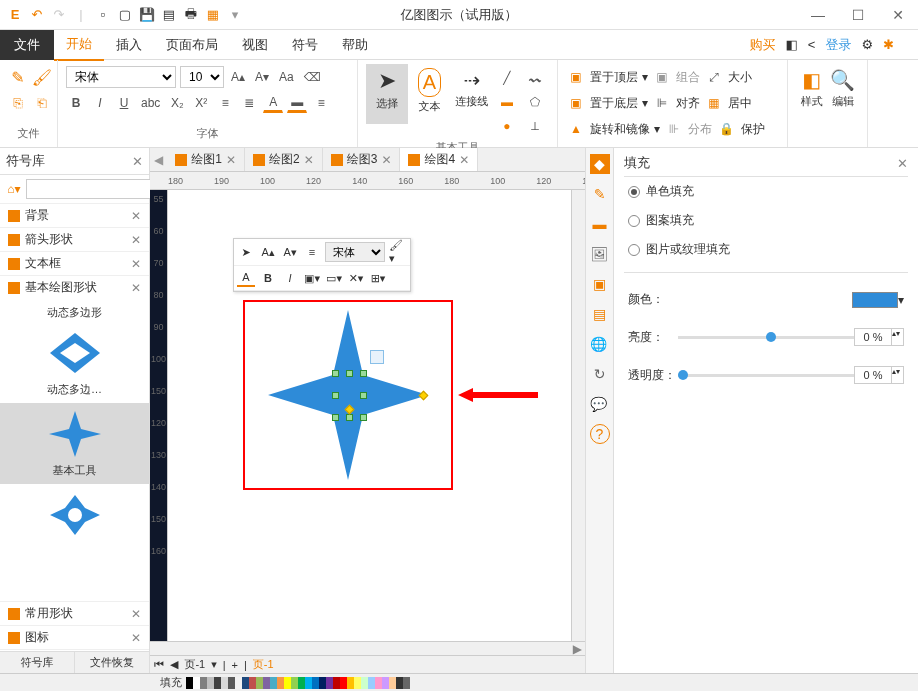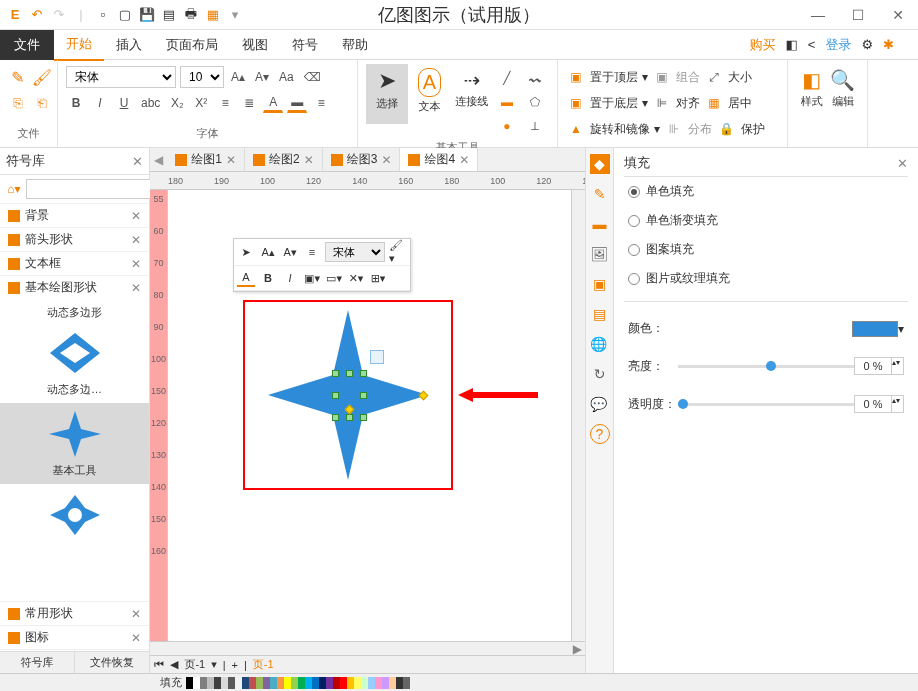--- a/index.html
+++ b/index.html
@@ -1,20 +1,20 @@
 <!DOCTYPE html>
 <html><head>
 <meta charset="utf-8">
 <style>
 * { margin:0; padding:0; box-sizing:border-box; font-family:"Microsoft YaHei",Arial,sans-serif; }
 body { width:918px; height:691px; background:#fff; font-size:12px; color:#333; overflow:hidden; }
 .titlebar { height:30px; background:#fff; display:flex; align-items:center; border-bottom:1px solid #e0e0e0; }
 .tb-left { display:flex; align-items:center; gap:4px; padding-left:6px; }
 .tb-icon { width:18px; height:18px; display:flex; align-items:center; justify-content:center; font-size:13px; }
-.app-title { position:absolute; left:50%; transform:translateX(-50%); font-size:18px; color:#333; }
+.app-title { position:absolute; left:50%; transform:translateX(-50%); font-size:13px; color:#333; }
 .win-ctrls { margin-left:auto; display:flex; }
 .win-btn { width:40px; height:28px; display:flex; align-items:center; justify-content:center; font-size:14px; color:#666; }
 .menubar { height:30px; display:flex; align-items:center; border-bottom:1px solid #ddd; }
 .file-btn { background:#333; color:#fff; padding:6px 14px; font-size:13px; }
 .menu-item { padding:6px 12px; font-size:13px; color:#333; }
 .menu-item.active { color:#f08000; border-bottom:2px solid #f08000; }
 .menu-right { margin-left:auto; display:flex; align-items:center; gap:10px; padding-right:24px; }
 .menu-right span { font-size:13px; }
 .ribbon { height:88px; background:#fff; display:flex; border-bottom:1px solid #ddd; }
 .rib-group { border-right:1px solid #e5e5e5; padding:4px 8px; display:flex; flex-direction:column; }
@@ -41,21 +41,21 @@
 .sb-shape-lbl { font-size:11px; margin-top:4px; }
 .sb-tab { flex:1; text-align:center; padding:3px 0; font-size:11px; border-right:1px solid #ddd; }
 .canvas-area { flex:1; display:flex; flex-direction:column; background:#f5f5f5; min-width:0; }
 .tabs { height:24px; background:#f0f0f0; display:flex; align-items:center; border-bottom:1px solid #ccc; overflow:hidden; }
 .tab { display:flex; align-items:center; padding:0 8px; gap:4px; height:24px; font-size:12px; border-right:1px solid #ddd; }
 .tab.active { background:#fff; }
 .tab .ti { width:12px; height:12px; background:#f08000; }
 .tab .tx { color:#888; }
 .ruler-h { height:18px; background:#f0f0f0; border-bottom:1px solid #ccc; display:flex; align-items:center; font-size:9px; color:#666; padding-left:18px; gap:31px; overflow:hidden; }
 .canvas-body { flex:1; display:flex; min-height:0; }
-.ruler-v { width:18px; background:#fca5a5; border-right:1px solid #ccc; display:flex; flex-direction:column; align-items:center; font-size:9px; color:#666; gap:22px; padding-top:4px; }
+.ruler-v { width:18px; background:#0f172a; border-right:1px solid #ccc; display:flex; flex-direction:column; align-items:center; font-size:9px; color:#666; gap:22px; padding-top:4px; }
 .canvas { flex:1; background:#fff; position:relative; overflow:hidden; }
 .float-tb { position:absolute; left:65px; top:48px; background:#fff; border:1px solid #ccc; box-shadow:1px 1px 3px rgba(0,0,0,.15); }
 .ft-row { display:flex; align-items:center; padding:3px; gap:4px; border-bottom:1px solid #eee; }
 .ft-btn { width:18px; height:18px; display:flex; align-items:center; justify-content:center; font-size:11px; }
 .ft-sel { border:1px solid #ccc; height:20px; width:60px; font-size:11px; padding:0 3px; }
 .redbox { position:absolute; left:75px; top:110px; width:210px; height:190px; border:2px solid #ff0000; }
 .star { position:absolute; left:100px; top:120px; }
 .handle { position:absolute; width:7px; height:7px; background:#9bdb9b; border:1px solid #2e8b2e; }
 .dhandle { position:absolute; width:7px; height:7px; background:#ffd200; border:1px solid #c89b00; transform:rotate(45deg); }
 .arrow { position:absolute; left:290px; top:195px; }
@@ -436,24 +436,20 @@
   </div>
 
   <div class="props">
     <div class="props-hdr">
         <span class="props-title">填充</span>
         <span class="sb-x">✕</span>
       </div>
     <div class="radio-row">
         <span class="radio on"></span>
         <span>单色填充</span>
-      </div>
-    <div class="radio-row">
-        <span class="radio"></span>
-        <span>单色渐变填充</span>
       </div>
     <div class="radio-row">
         <span class="radio"></span>
         <span>图案填充</span>
       </div>
     <div class="radio-row">
         <span class="radio"></span>
         <span>图片或纹理填充</span>
       </div>
     <div style="border-top:1px solid #e0e0e0;margin:8px 0"></div>

